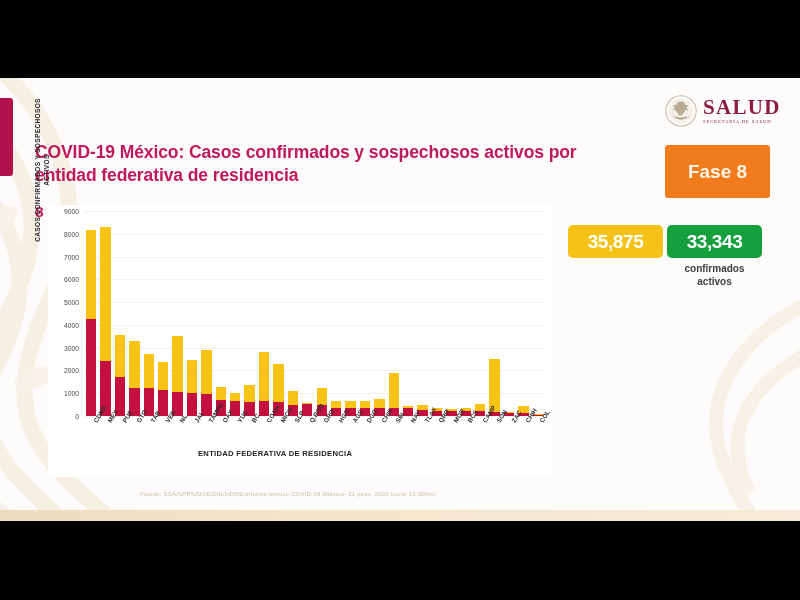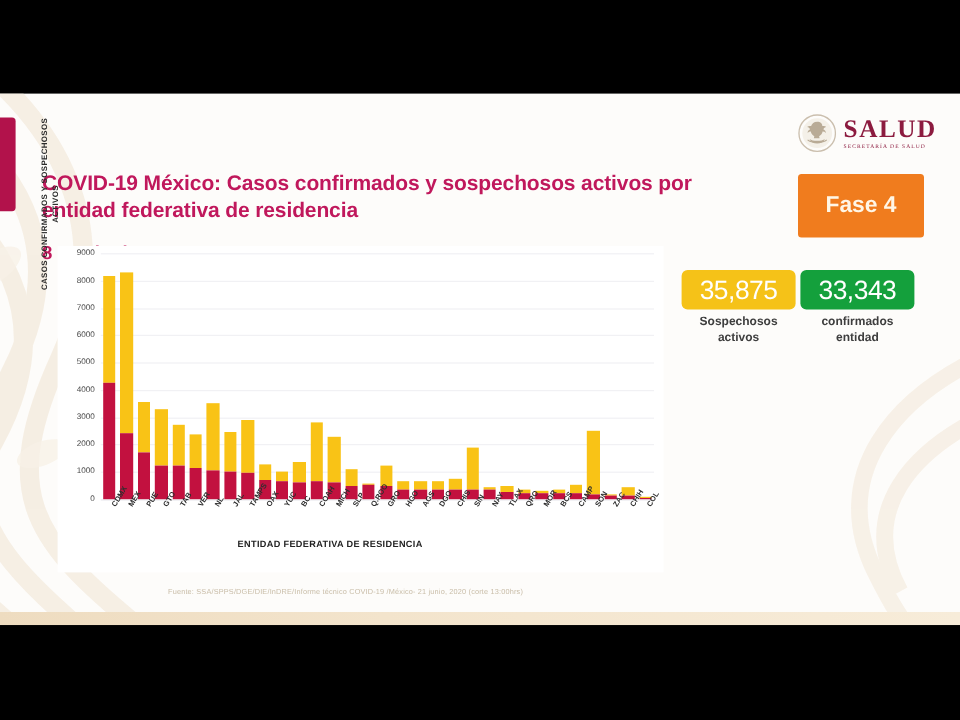--- a/index.html
+++ b/index.html
@@ -62,21 +62,21 @@
   
   .stat-group{position:absolute;top:147px;}
   #stat-sospechosos{left:568px;width:95px;}
   #stat-confirmados{left:667px;width:95px;}
   .stat-pill{
     height:33px;border-radius:5px;
     display:flex;align-items:center;justify-content:center;
   }
   #stat-sospechosos .stat-pill{background:#f5c218;}
   #stat-confirmados .stat-pill{background:#14a03c;}
-  .stat-number{color:#fff;font-size:22px;font-weight:normal;letter-spacing:-.4px;}
+  .stat-number{color:#fff;font-size:19px;font-weight:bold;letter-spacing:-.4px;}
   .stat-caption{
     margin-top:5px;text-align:center;font-size:10px;font-weight:bold;
     line-height:1.25;color:#3e3e3e;
   }
 
   
   #chart-card{
     position:absolute;left:48px;top:127px;width:505px;height:272px;background:#fff;
   }
   #y-axis-title{
@@ -157,35 +157,34 @@
         <path d="M10 27c4 3.5 16 3.5 20 0"></path>
       </g>
     </svg>
     <div id="salud-wordmark">
       <span id="salud-name">SALUD</span>
       <span id="salud-tagline">SECRETARÍA DE SALUD</span>
     </div>
   </div>
 
   <div id="fase-badge">
-    <span id="fase-label">Fase 4</span>
+    <span id="fase-label">Fase 8</span>
   </div>
 
   <div class="stat-group" id="stat-sospechosos">
     <div class="stat-pill">
       <span class="stat-number">35,875</span>
     </div>
-    <div class="stat-caption">Sospechosos activos</div>
   </div>
 
   <div class="stat-group" id="stat-confirmados">
     <div class="stat-pill">
       <span class="stat-number">33,343</span>
     </div>
-    <div class="stat-caption">confirmados entidad</div>
+    <div class="stat-caption">confirmados activos</div>
   </div>
 
   <div id="chart-card">
     <div id="y-axis-title">CASOS CONFIRMADOS Y SOSPECHOSOS ACTIVOS</div>
     <div id="plot-area">
       <div id="gridlines-layer">
           <div class="gridline" style="top: 205px;"></div>
           <div class="gridline" style="top: 182.222px;"></div>
           <div class="gridline" style="top: 159.444px;"></div>
           <div class="gridline" style="top: 136.667px;"></div>

